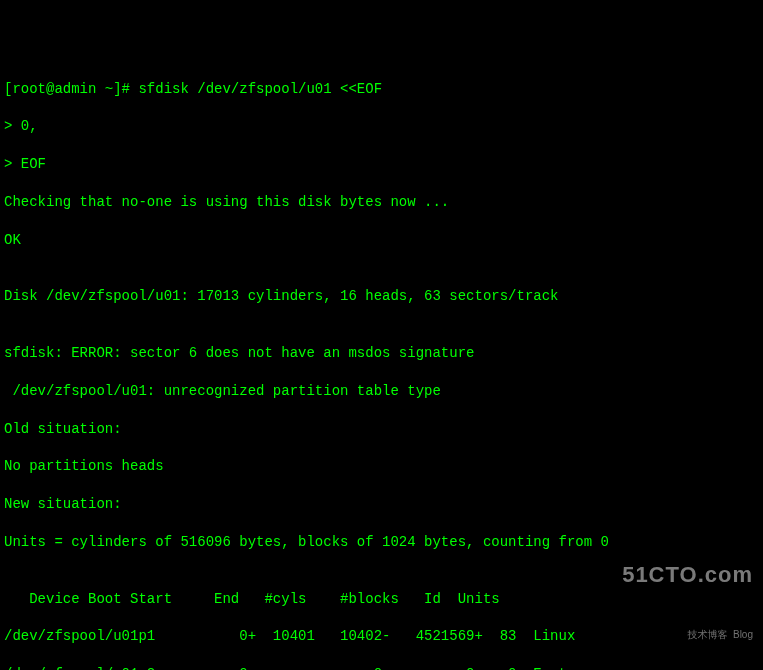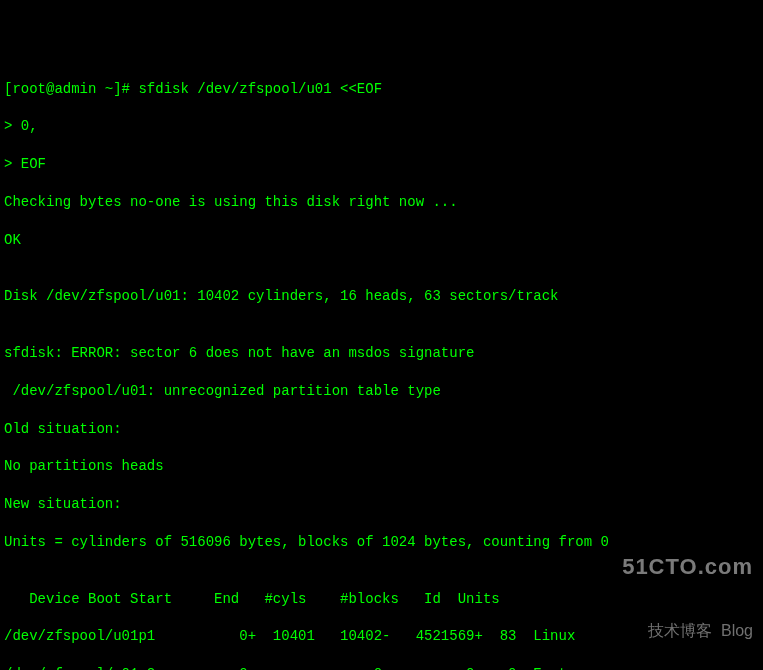--- a/index.html
+++ b/index.html
@@ -31,36 +31,36 @@
     }
     .watermark .big {
       font-size: 22px;
       font-weight: bold;
       letter-spacing: 1px;
       color: #ccc;
       text-shadow: 1px 1px 2px #000;
       margin-top: 16px;
     }
     .watermark .small {
-      font-size: 16px;
+      font-size: 10px;
       color: #bbb;
     }
   </style>
 </head>
 <body>
 
 
 
 <div class="line">[root@admin ~]# sfdisk /dev/zfspool/u01 &lt;&lt;EOF</div>
 <div class="line">&gt; 0,</div>
 <div class="line">&gt; EOF</div>
-<div class="line">Checking bytes no-one is using this disk right now ...</div>
+<div class="line">Checking that no-one is using this disk bytes now ...</div>
 <div class="line">OK</div>
 <div class="line"></div>
-<div class="line">Disk /dev/zfspool/u01: 10402 cylinders, 16 heads, 63 sectors/track</div>
+<div class="line">Disk /dev/zfspool/u01: 17013 cylinders, 16 heads, 63 sectors/track</div>
 <div class="line"></div>
 <div class="line">sfdisk: ERROR: sector 6 does not have an msdos signature</div>
 <div class="line"> /dev/zfspool/u01: unrecognized partition table type</div>
 <div class="line">Old situation:</div>
 <div class="line">No partitions heads</div>
 <div class="line">New situation:</div>
 <div class="line">Units = cylinders of 516096 bytes, blocks of 1024 bytes, counting from 0</div>
 <div class="line"></div>
 <div class="line">   Device Boot Start     End   #cyls    #blocks   Id  Units</div>
 <div class="line">/dev/zfspool/u01p1          0+  10401   10402-   4521569+  83  Linux</div>

